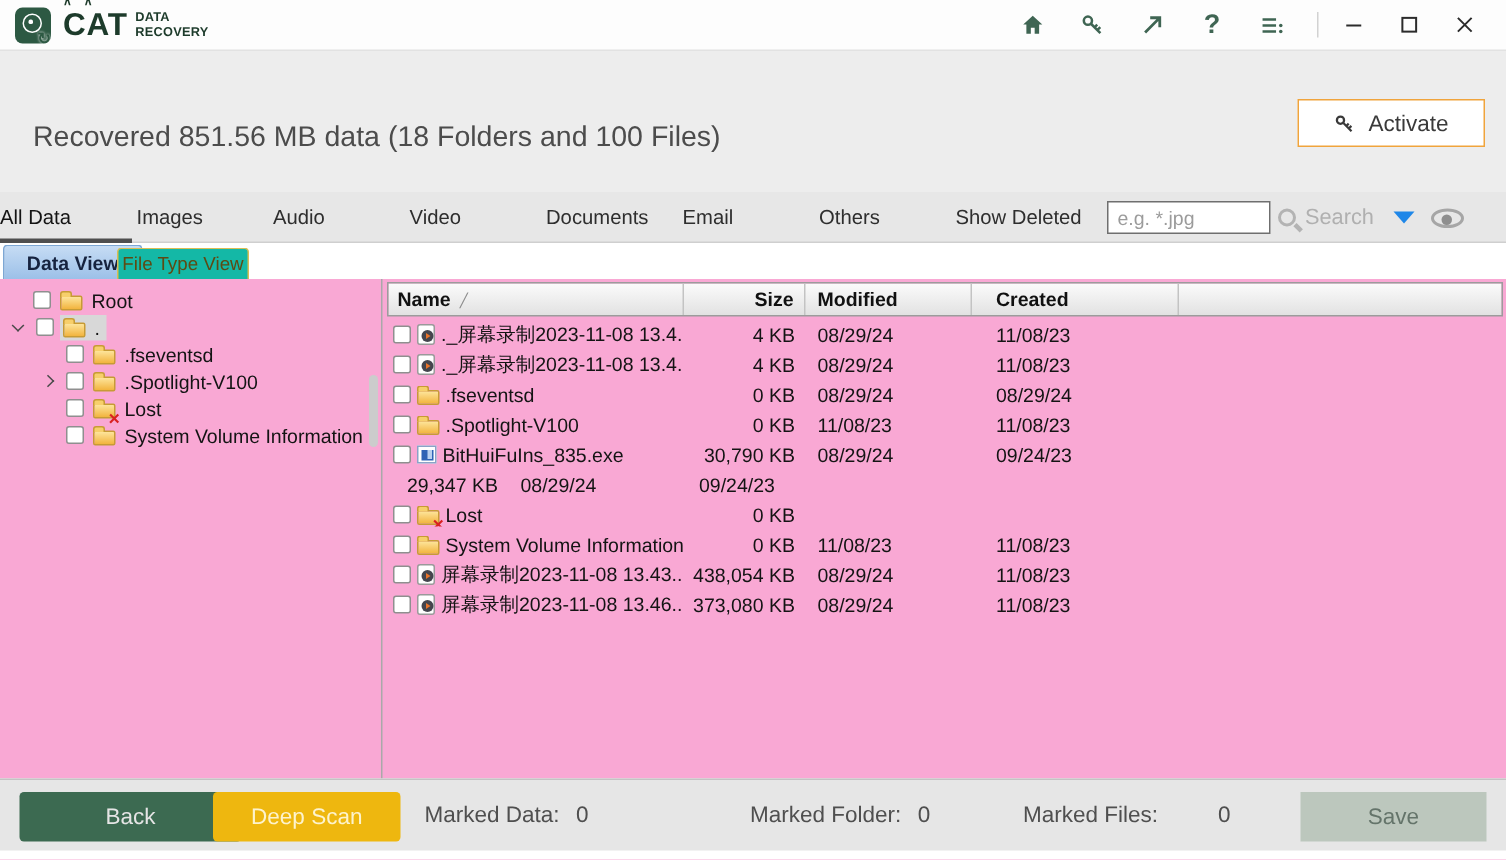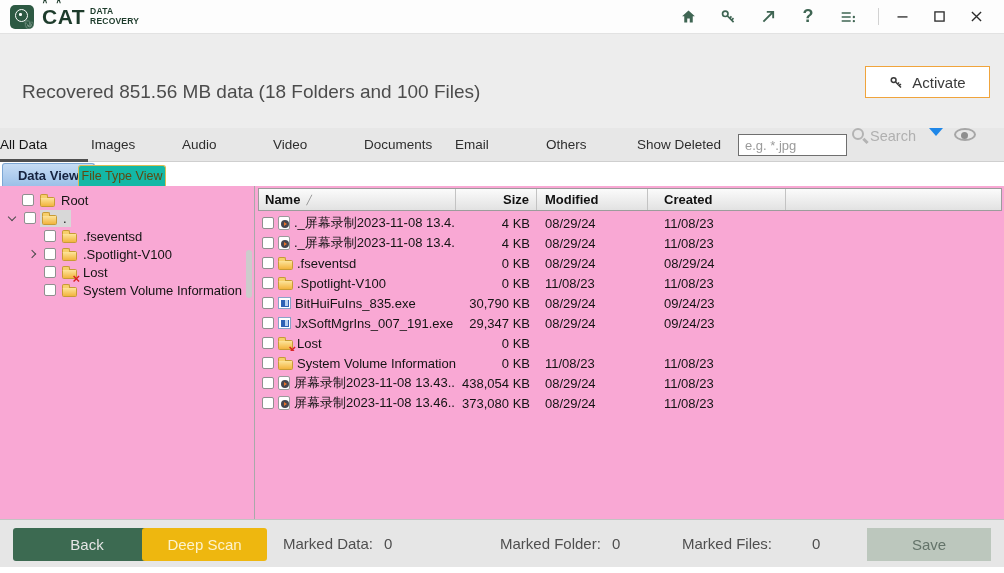--- a/index.html
+++ b/index.html
@@ -35,21 +35,21 @@
 
   
   .filterbar { position:absolute; top:128px; left:0; right:0; height:34px; background:#e7e7e7;
                border-bottom:1px solid #cfcfcf; display:flex; align-items:center; }
   .ftab { width:91px; text-align:left; font-size:13.5px; color:#2e2e2e; height:100%; line-height:33px; }
   .ftab.active { color:#141414; }
   .active-underline { position:absolute; left:0; bottom:-1px; width:88px; height:3px; background:#4f4f4f; }
   .search-input { position:absolute; left:738px; top:6px; width:109px; height:22px; border:1px solid #6f6f6f;
                   font-size:13px; padding:0 6px; color:#333; background:#fff; font-family:"Liberation Sans",sans-serif; }
   .search-input::placeholder { color:#9b9b9b; }
-  .search-ind { position:absolute; left:852px; top:0; height:34px; display:flex; align-items:flex-start; }
+  .search-ind { position:absolute; left:852px; top:0; height:34px; display:flex; align-items:center; }
   .mag { width:12px; height:12px; border:2.5px solid #b3b3b3; border-radius:50%; position:relative; }
   .mag::after { content:""; position:absolute; width:2.5px; height:6px; background:#b3b3b3;
                 transform:rotate(-45deg); left:10px; top:8px; }
   .search-word { color:#b0b0b0; font-size:14.5px; margin-left:6px; }
   .dd-triangle { width:0; height:0; border-left:7px solid transparent; border-right:7px solid transparent;
                  border-top:8px solid #1f87e8; margin-left:13px; }
   .eye { width:22px; height:13px; border:2px solid #a6a6a6; border-radius:50%; position:relative; margin-left:11px; }
   .eye::after { content:""; position:absolute; left:5.5px; top:2px; width:7px; height:7px; background:#8e8e8e; border-radius:50%; }
 
   
@@ -341,25 +341,20 @@
       <span class="cb"></span>
       <span class="fileicon icon-exe"></span>
       <span class="fname">BitHuiFuIns_835.exe</span>
     </div>
     <div class="c-size">30,790 KB</div>
     <div class="c-mod">08/29/24</div>
     <div class="c-cre">09/24/23</div>
     <div class="c-fill"></div>
   </div>
         <div class="trow">
-    <div class="c-name">
-      <span class="cb"></span>
-      <span class="fileicon icon-exe"></span>
-      <span class="fname">JxSoftMgrIns_007_191.exe</span>
-    </div>
     <div class="c-size">29,347 KB</div>
     <div class="c-mod">08/29/24</div>
     <div class="c-cre">09/24/23</div>
     <div class="c-fill"></div>
   </div>
         <div class="trow">
     <div class="c-name">
       <span class="cb"></span>
       <span class="fileicon icon-folder folder-x"></span>
       <span class="fname">Lost</span>

